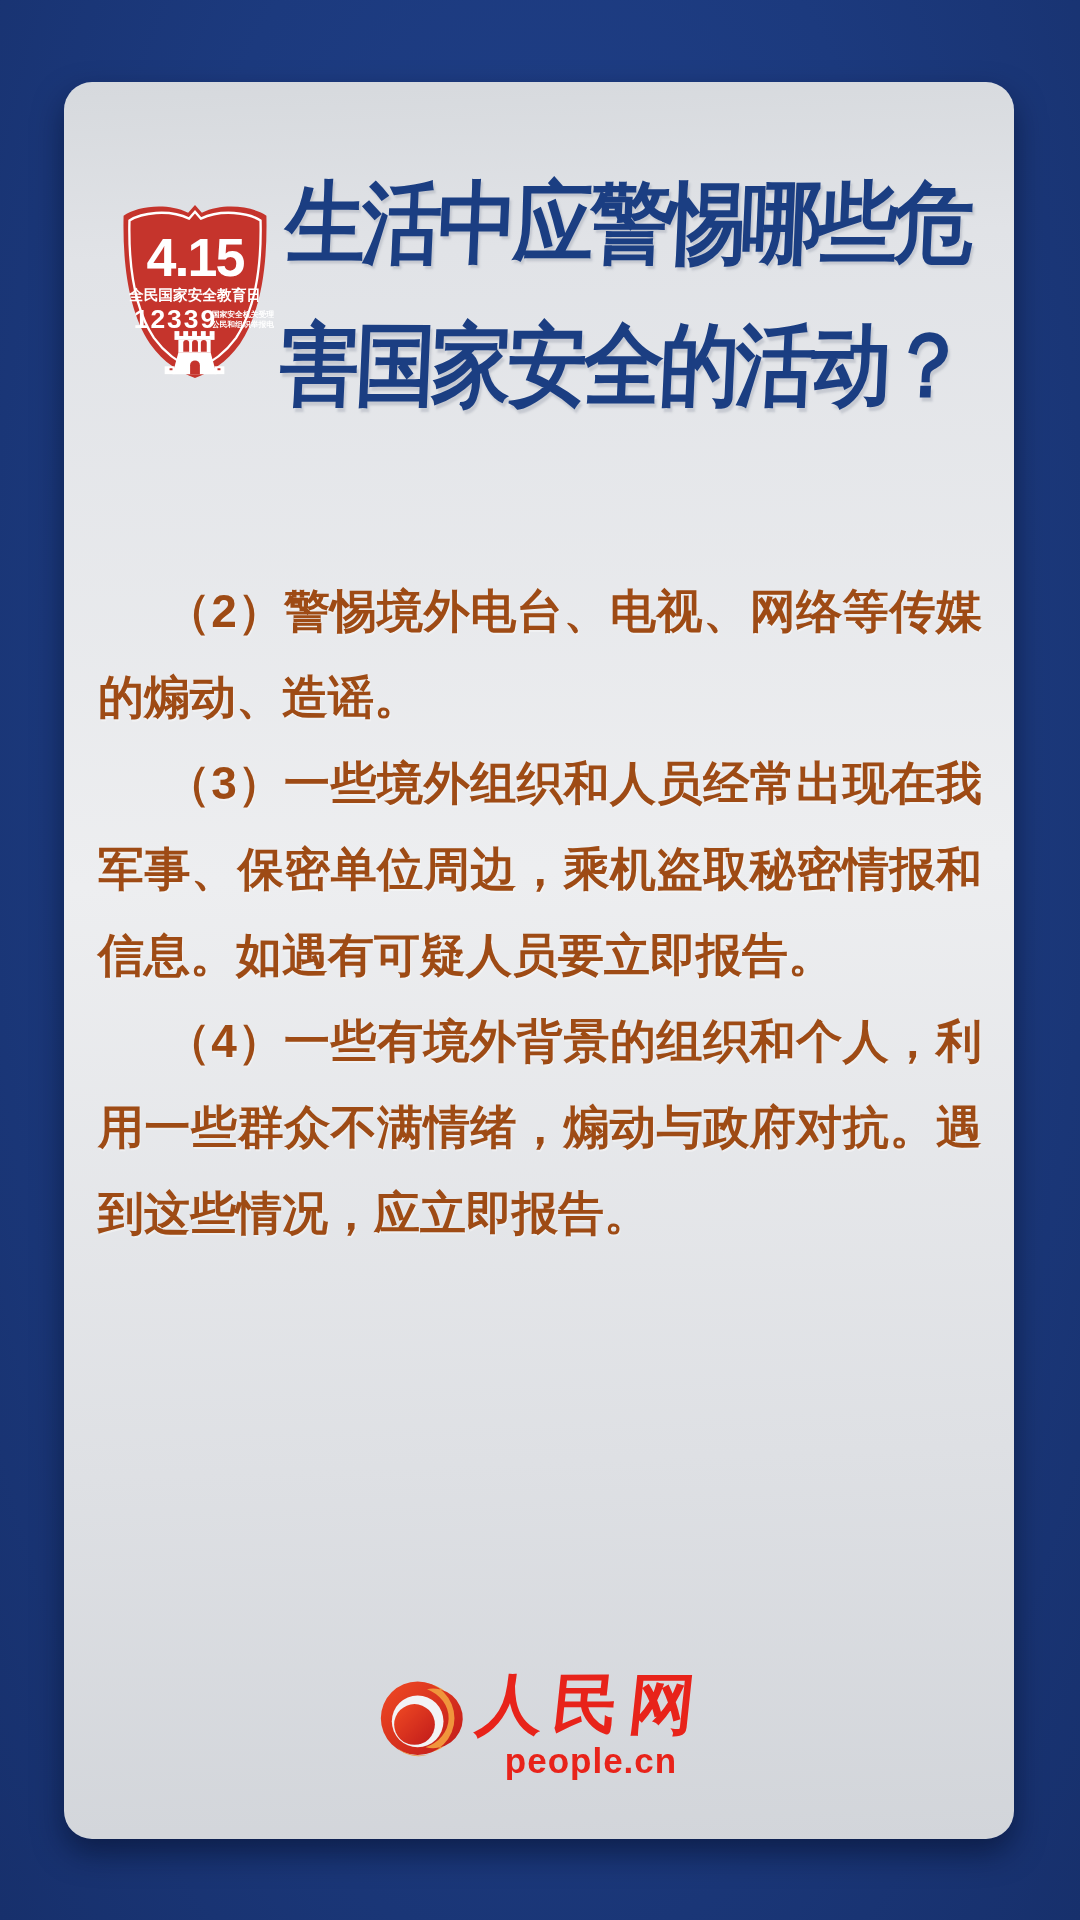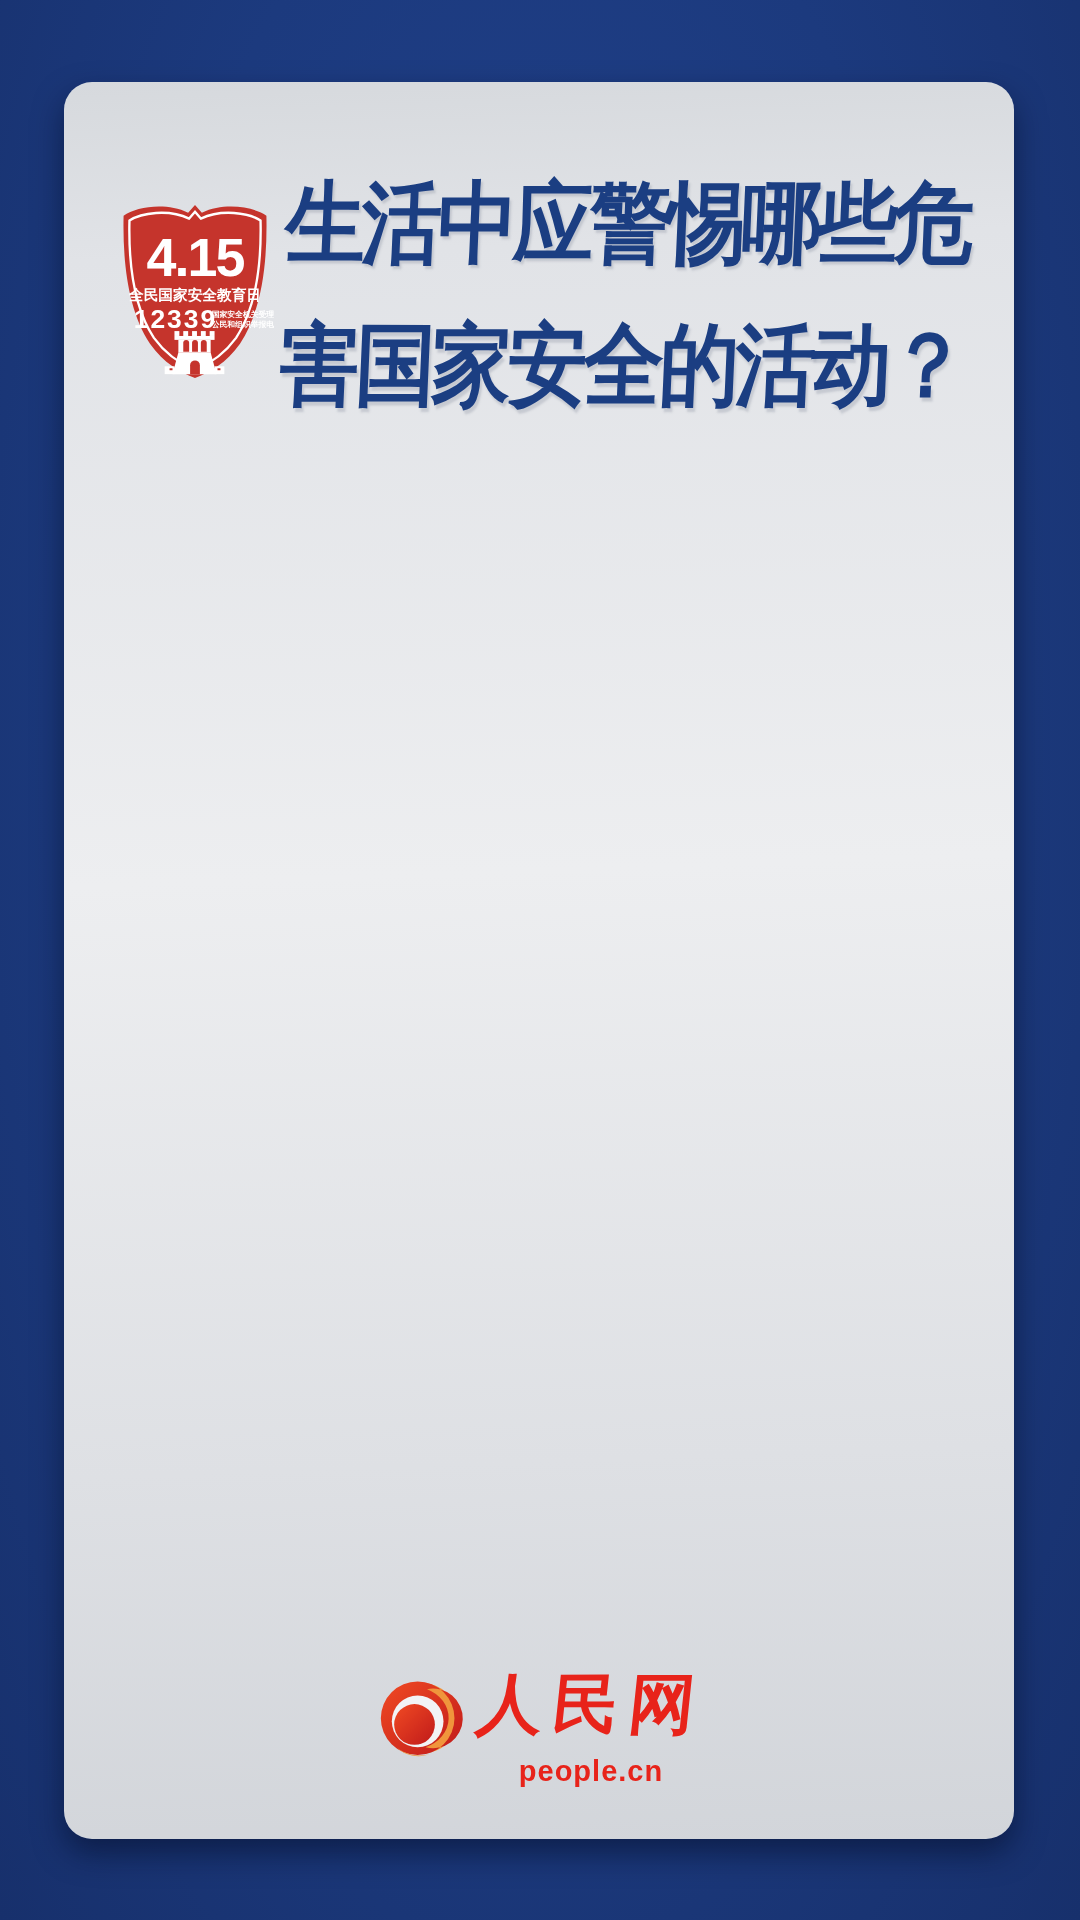--- a/index.html
+++ b/index.html
@@ -35,22 +35,22 @@
     display:flex;justify-content:center;align-items:flex-start;gap:10px;
   }
   .globe{width:94px;height:94px;flex:0 0 auto;margin-top:4px;}
   .brand-col{display:flex;flex-direction:column;align-items:center;}
   .brand-cn{
     font-size:66px;font-weight:900;color:#e8231a;letter-spacing:10px;
     transform:skewX(-6deg);line-height:74px;
     font-family:"Liberation Serif","DejaVu Serif",serif;
   }
   .brand-en{
-    font-size:29px;font-weight:700;color:#e8231a;letter-spacing:1px;
-    line-height:34px;margin-top:12px;font-family:"Liberation Sans","DejaVu Sans",sans-serif;
+    font-size:35px;font-weight:700;color:#e8231a;letter-spacing:1px;
+    line-height:34px;margin-top:2px;font-family:"Liberation Sans","DejaVu Sans",sans-serif;
   }
 </style>
 </head>
 <body>
 
 <div class="card">
 
   <svg class="badge" viewBox="0 0 160 184" aria-hidden="true">
     <defs></defs>
 
@@ -88,20 +88,23 @@
       </g>
     </g>
   </svg>
 
   <div class="title">
     <div>生活中应警惕哪些危</div>
     <div>害国家安全的活动？</div>
   </div>
 
   <div class="body-text">
+    <p>（2）警惕境外电台、电视、网络等传媒的煽动、造谣。</p>
+    <p>（3）一些境外组织和人员经常出现在我军事、保密单位周边，乘机盗取秘密情报和信息。如遇有可疑人员要立即报告。</p>
+    <p>（4）一些有境外背景的组织和个人，利用一些群众不满情绪，煽动与政府对抗。遇到这些情况，应立即报告。</p>
   </div>
 
   <div class="footer">
     <svg class="globe" viewBox="0 0 120 120" aria-hidden="true">
       <defs>
         <linearGradient id="rg" x1="0" y1="0" x2="1" y2="1">
           <stop offset="0" stop-color="#f04a23"></stop>
           <stop offset="1" stop-color="#c01a1a"></stop>
         </linearGradient>
       </defs>

